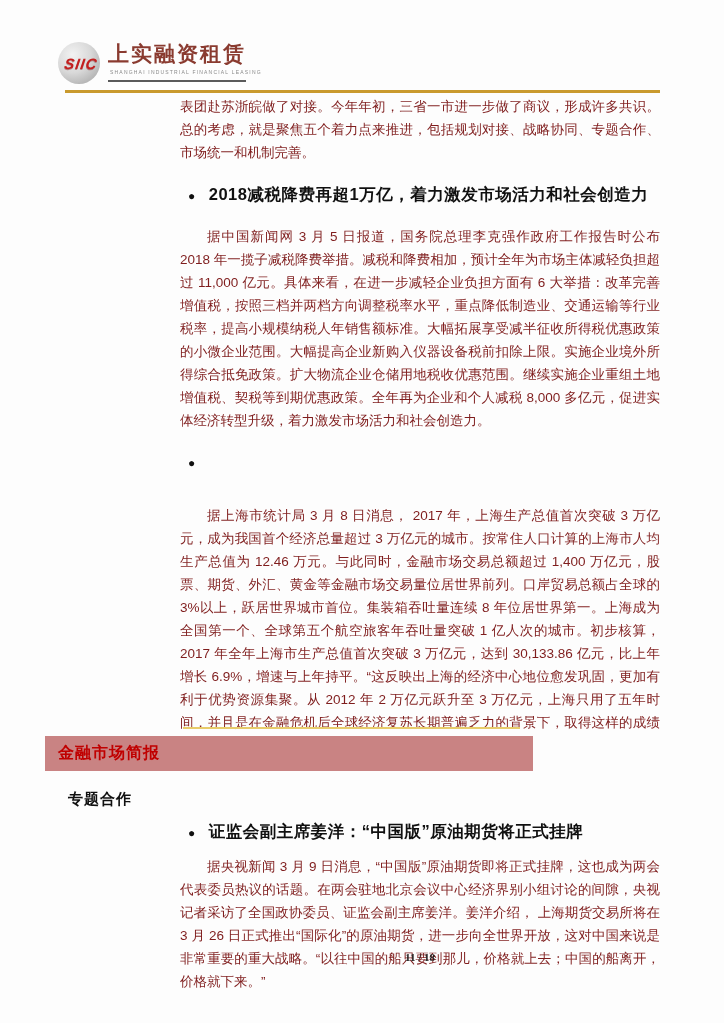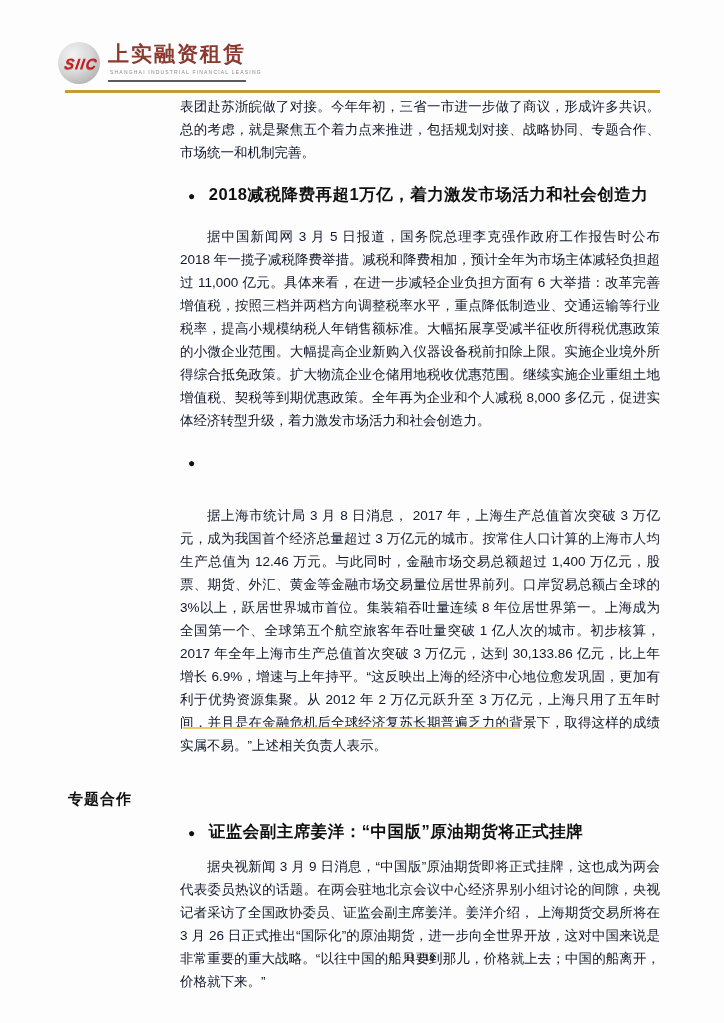--- a/index.html
+++ b/index.html
@@ -30,21 +30,21 @@
   .logo-en{
     position:absolute;left:52px;top:31px;
     font-size:5px;color:#8a8a8a;letter-spacing:1.2px;white-space:nowrap;
   }
   .header-rule{position:absolute;left:65px;top:90px;width:595px;height:3px;background:#c99a2e;}
 
   
   .col{position:absolute;left:180px;top:95px;width:480px;}
   .para{
     font-size:13.5px;line-height:23px;text-align:justify;
-    text-indent:2em;margin:0;color:#0f172a;
+    text-indent:2em;margin:0;color:#7f1d1d;
   }
   .para.no-indent{text-indent:0;}
   .sec-heading{
     display:flex;align-items:baseline;
     font-size:16.5px;font-weight:bold;color:#101010;
     line-height:26px;letter-spacing:0.5px;
   }
   .sec-heading .bullet{font-size:12px;margin:0 13px 0 8px;flex:0 0 auto;}
   .mt17{margin-top:17px;} .mt16{margin-top:16px;} .mt18{margin-top:18px;}
   .mt14{margin-top:28px;} .mt9{margin-top:9px;}
@@ -94,20 +94,23 @@
     <p class="para mt16">据中国新闻网 3 月 5 日报道，国务院总理李克强作政府工作报告时公布 2018 年一揽子减税降费举措。减税和降费相加，预计全年为市场主体减轻负担超过 11,000 亿元。具体来看，在进一步减轻企业负担方面有 6 大举措：改革完善增值税，按照三档并两档方向调整税率水平，重点降低制造业、交通运输等行业税率，提高小规模纳税人年销售额标准。大幅拓展享受减半征收所得税优惠政策的小微企业范围。大幅提高企业新购入仪器设备税前扣除上限。实施企业境外所得综合抵免政策。扩大物流企业仓储用地税收优惠范围。继续实施企业重组土地增值税、契税等到期优惠政策。全年再为企业和个人减税 8,000 多亿元，促进实体经济转型升级，着力激发市场活力和社会创造力。</p>
 
     <div class="sec-heading mt18">
       <span class="bullet">●</span>
     </div>
     <p class="para mt14">据上海市统计局 3 月 8 日消息， 2017 年，上海生产总值首次突破 3 万亿元，成为我国首个经济总量超过 3 万亿元的城市。按常住人口计算的上海市人均生产总值为 12.46 万元。与此同时，金融市场交易总额超过 1,400 万亿元，股票、期货、外汇、黄金等金融市场交易量位居世界前列。口岸贸易总额占全球的 3%以上，跃居世界城市首位。集装箱吞吐量连续 8 年位居世界第一。上海成为全国第一个、全球第五个航空旅客年吞吐量突破 1 亿人次的城市。初步核算，2017 年全年上海市生产总值首次突破 3 万亿元，达到 30,133.86 亿元，比上年增长 6.9%，增速与上年持平。“这反映出上海的经济中心地位愈发巩固，更加有利于优势资源集聚。从 2012 年 2 万亿元跃升至 3 万亿元，上海只用了五年时间，并且是在金融危机后全球经济复苏长期普遍乏力的背景下，取得这样的成绩实属不易。”上述相关负责人表示。</p>
 
   </div>
 
   <div class="pre-banner-rule"></div>
+  <div class="banner">
+    <span>金融市场简报</span>
+  </div>
 
   <div class="subsection">专题合作</div>
 
   <div class="col2">
     <div class="sec-heading">
       <span class="bullet">●</span>
       <span>证监会副主席姜洋：“中国版”原油期货将正式挂牌</span>
     </div>
     <p class="para mt9">据央视新闻 3 月 9 日消息，“中国版”原油期货即将正式挂牌，这也成为两会代表委员热议的话题。在两会驻地北京会议中心经济界别小组讨论的间隙，央视记者采访了全国政协委员、证监会副主席姜洋。姜洋介绍， 上海期货交易所将在 3 月 26 日正式推出“国际化”的原油期货，进一步向全世界开放，这对中国来说是非常重要的重大战略。“以往中国的船只要到那儿，价格就上去；中国的船离开，价格就下来。”</p>
   </div>

